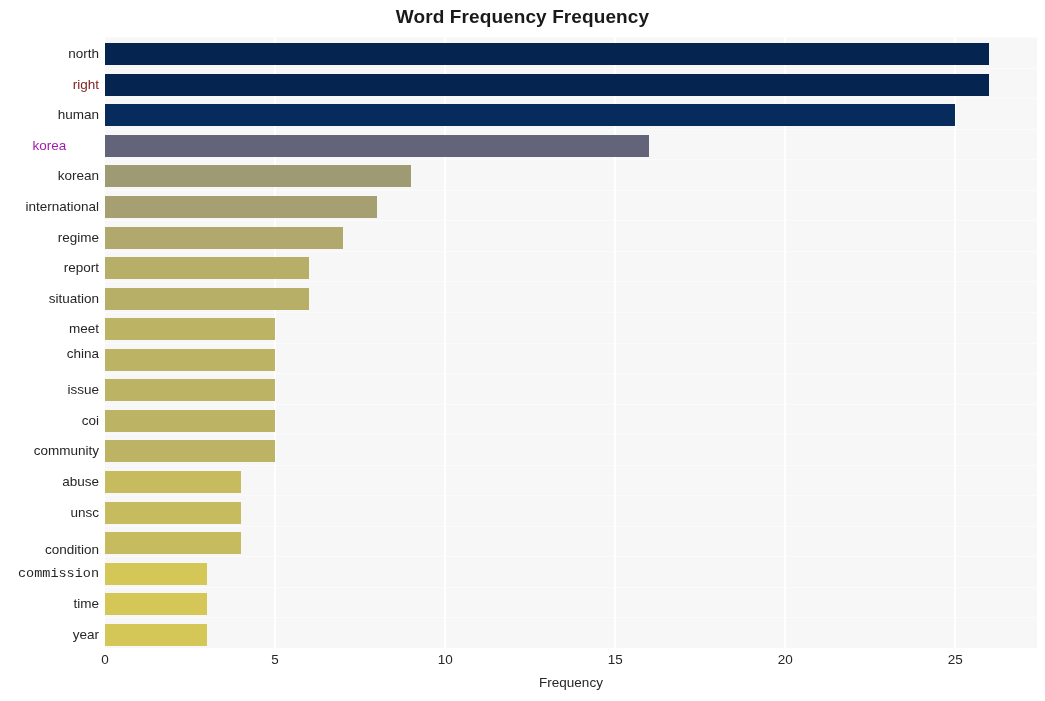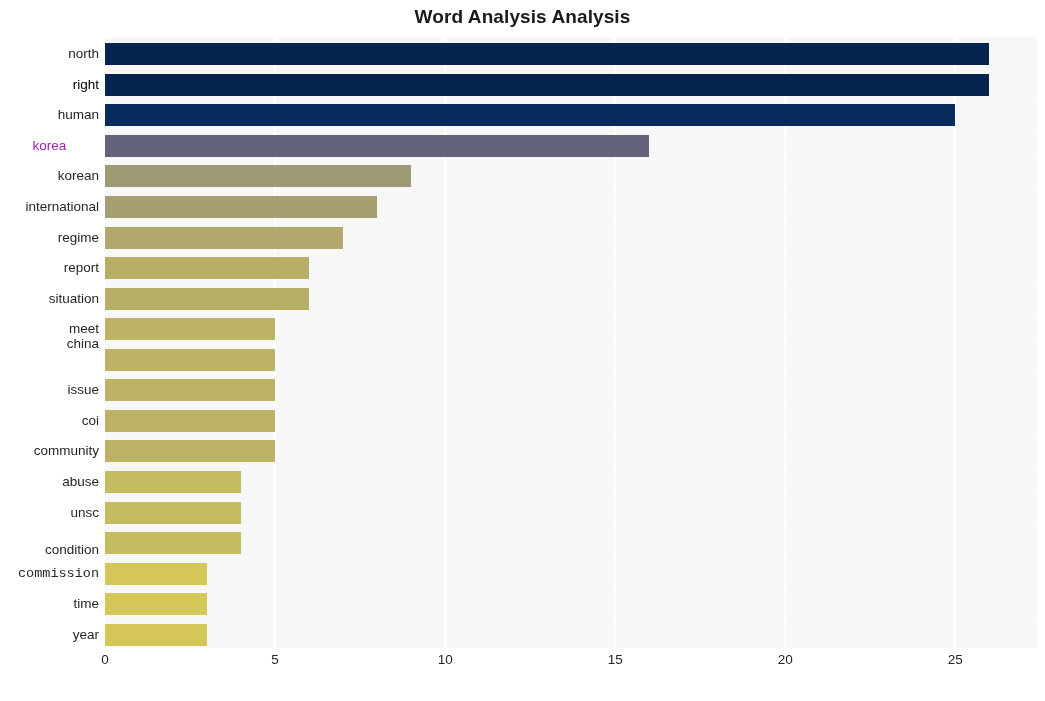--- a/index.html
+++ b/index.html
@@ -102,21 +102,21 @@
     text-align: center;
     font-size: 13.5px;
     color: #262626;
   }
 </style>
 </head>
 <body>
 
 <div id="figure">
 
-  <div id="chart-title">Word Analysis Analysis</div>
+  <div id="chart-title">Word Frequency Frequency</div>
 
   <div id="plot-area">
     <div id="gridlines-h">
         <div class="gridline-h" style="top: 0px;"></div>
         <div class="gridline-h" style="top: 31px;"></div>
         <div class="gridline-h" style="top: 61px;"></div>
         <div class="gridline-h" style="top: 92px;"></div>
         <div class="gridline-h" style="top: 122px;"></div>
         <div class="gridline-h" style="top: 153px;"></div>
         <div class="gridline-h" style="top: 183px;"></div>
@@ -160,44 +160,45 @@
         <div class="bar" title="unsc: 4" style="left: 0px; top: 464.525px; width: 136.058px; background: rgb(198, 187, 95);"></div>
         <div class="bar" title="condition: 4" style="left: 0px; top: 495.075px; width: 136.058px; background: rgb(198, 187, 95);"></div>
         <div class="bar" title="commission: 3" style="left: 0px; top: 525.625px; width: 102.044px; background: rgb(212, 198, 87);"></div>
         <div class="bar" title="time: 3" style="left: 0px; top: 556.175px; width: 102.044px; background: rgb(212, 198, 87);"></div>
         <div class="bar" title="year: 3" style="left: 0px; top: 586.725px; width: 102.044px; background: rgb(212, 198, 87);"></div>
       </div>
   </div>
 
   <div id="y-labels">
       <div class="y-label" style="top: 10.275px; color: rgb(38, 38, 38);">north</div>
-      <div class="y-label" style="top: 40.825px; color: #000000; margin-left: 46px;">right</div>
+      <div class="y-label" style="top: 40.825px; color: #7f1d1d; margin-left: 46px;">right</div>
       <div class="y-label" style="top: 71.375px; color: rgb(38, 38, 38); margin-left: 16px;">human</div>
       <div class="y-label" style="top: 101.925px; color: #a21caf; text-align: center;">korea</div>
       <div class="y-label" style="top: 132.475px; color: rgb(38, 38, 38);">korean</div>
       <div class="y-label" style="top: 163.025px; color: rgb(38, 38, 38); text-align: right;">international</div>
       <div class="y-label" style="top: 193.575px; color: rgb(38, 38, 38);">regime</div>
       <div class="y-label" style="top: 224.125px; color: rgb(38, 38, 38);">report</div>
       <div class="y-label" style="top: 254.675px; color: rgb(38, 38, 38);">situation</div>
       <div class="y-label" style="top: 285.225px; color: rgb(38, 38, 38);">meet</div>
-      <div class="y-label" style="top: 300px; color: rgb(38, 38, 38);">china</div>
+      <div class="y-label" style="top: 310px; color: rgb(38, 38, 38);">china</div>
       <div class="y-label" style="top: 346.325px; color: rgb(38, 38, 38);">issue</div>
       <div class="y-label" style="top: 376.875px; color: rgb(38, 38, 38);">coi</div>
       <div class="y-label" style="top: 407.425px; color: rgb(38, 38, 38);">community</div>
       <div class="y-label" style="top: 437.975px; color: rgb(38, 38, 38);">abuse</div>
       <div class="y-label" style="top: 468.525px; color: rgb(38, 38, 38);">unsc</div>
       <div class="y-label" style="top: 506px; color: rgb(38, 38, 38);">condition</div>
       <div class="y-label" style="top: 529.625px; color: rgb(38, 38, 38); font-family: Liberation Mono, monospace;">commission</div>
       <div class="y-label" style="top: 560.175px; color: rgb(38, 38, 38);">time</div>
       <div class="y-label" style="top: 590.725px; color: rgb(38, 38, 38);">year</div>
     </div>
 
   <div id="x-ticks">
       <div class="x-tick" style="left: 105px; color: rgb(38, 38, 38);">0</div>
       <div class="x-tick" style="left: 275.073px; color: rgb(38, 38, 38);">5</div>
       <div class="x-tick" style="left: 445.146px; color: rgb(38, 38, 38);">10</div>
       <div class="x-tick" style="left: 615.219px; color: rgb(38, 38, 38);">15</div>
       <div class="x-tick" style="left: 785.292px; color: rgb(38, 38, 38);">20</div>
       <div class="x-tick" style="left: 955.365px; color: rgb(38, 38, 38);">25</div>
     </div>
 
+  <div id="x-axis-label">Frequency</div>
 
 </div>
 
 </body></html>

